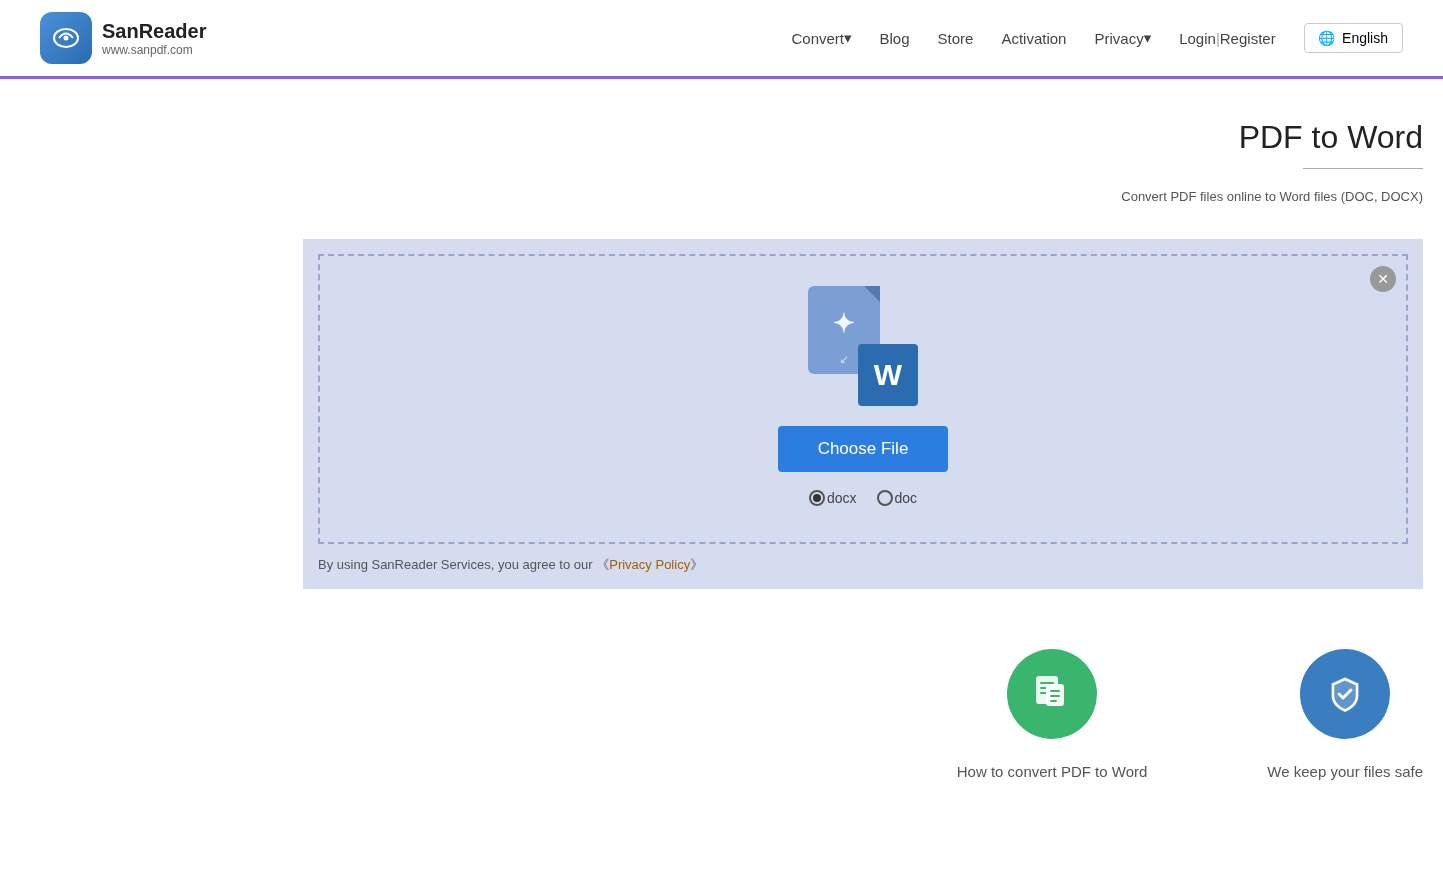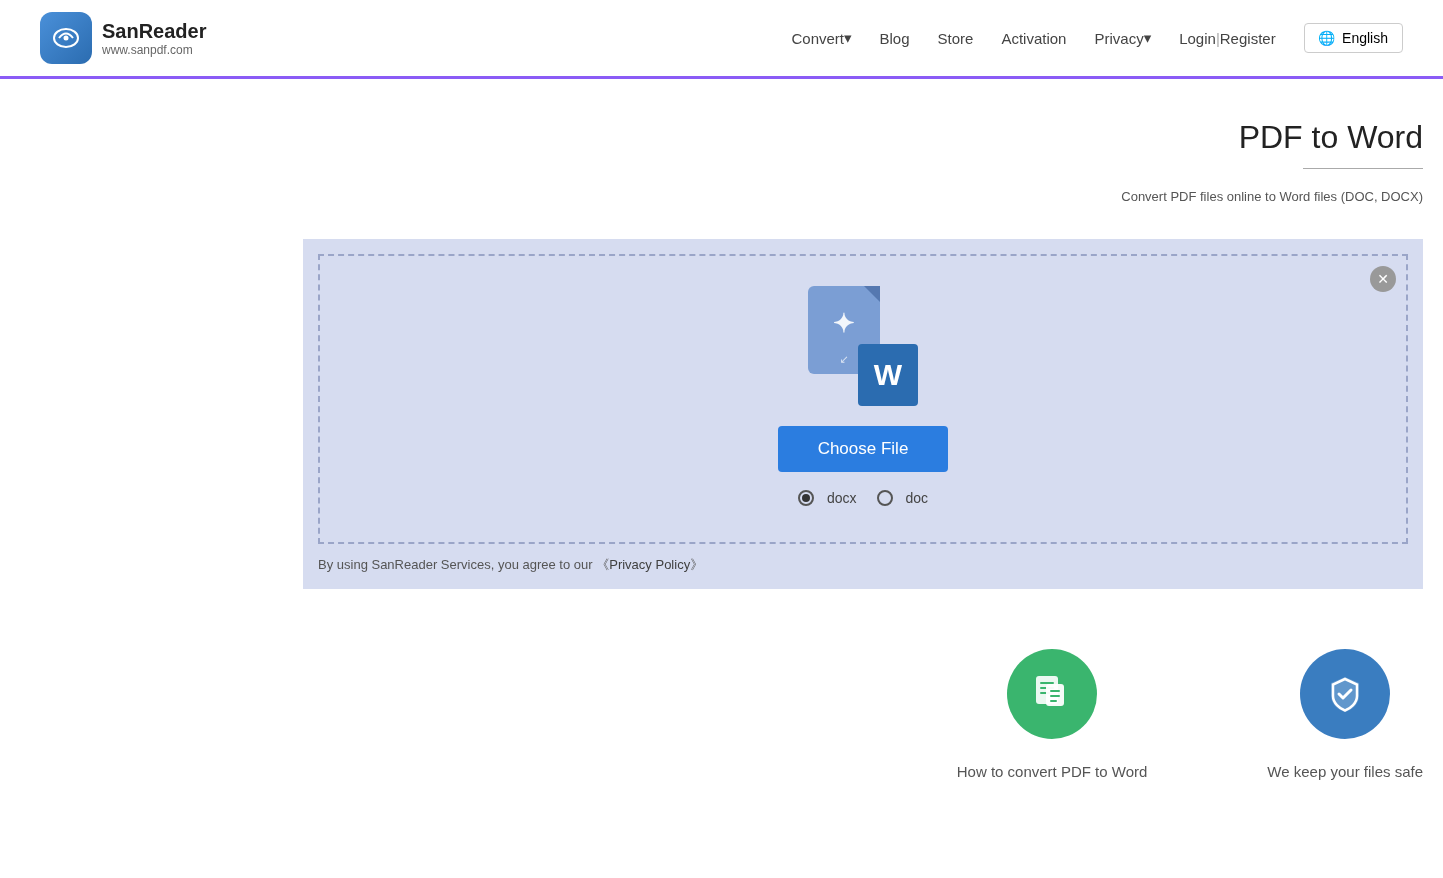--- a/index.html
+++ b/index.html
@@ -156,21 +156,21 @@
 
     .format-options {
       display: flex;
       align-items: center;
       gap: 20px;
       margin-bottom: 5px;
     }
     .format-option {
       display: flex;
       align-items: center;
-      gap: 13px;
+      gap: 2px;
       font-size: 14px;
       color: #444;
       cursor: pointer;
     }
     .radio-outer {
       width: 16px;
       height: 16px;
       border-radius: 50%;
       border: 2px solid #555;
       display: flex;
@@ -182,21 +182,21 @@
       height: 8px;
       border-radius: 50%;
       background: #333;
     }
 
     .privacy-notice {
       font-size: 13px;
       color: #555;
       margin-top: 12px;
     }
-    .privacy-link { color: #404040; cursor: pointer; text-decoration: none; margin-top: 24px; }
+    .privacy-link { color: #a16207; cursor: pointer; text-decoration: none; margin-top: 24px; }
 
     
     .features {
       display: flex;
       justify-content: center;
       gap: 120px;
       margin-top: 30px;
       padding-bottom: 40px;
     }
     .feature-item {

